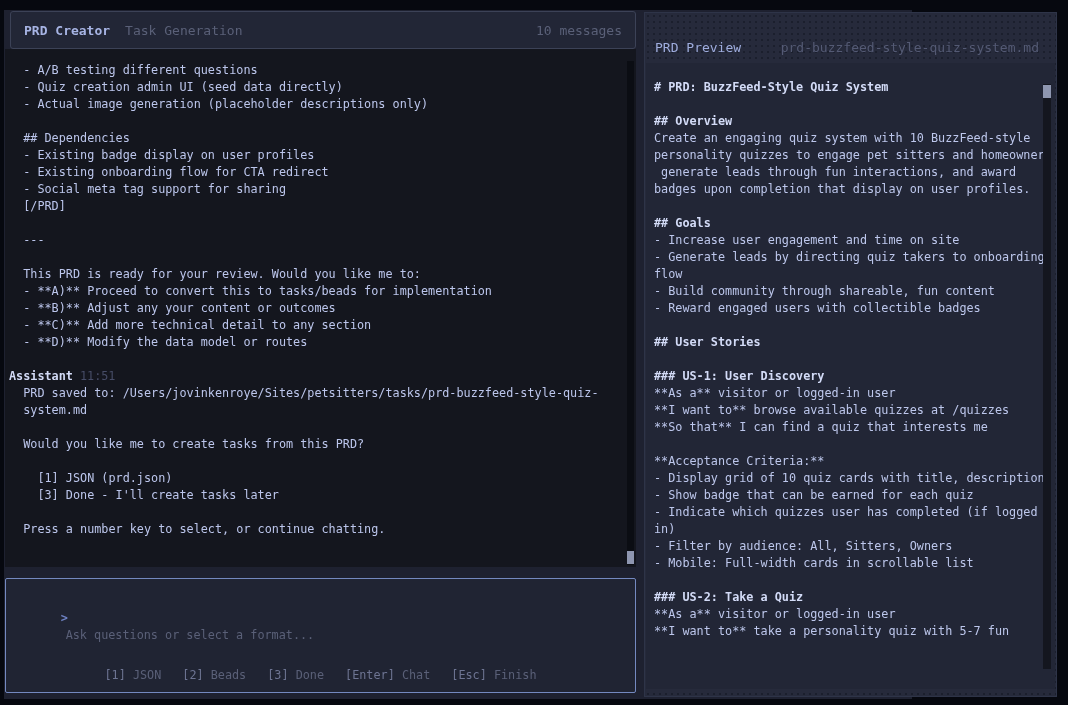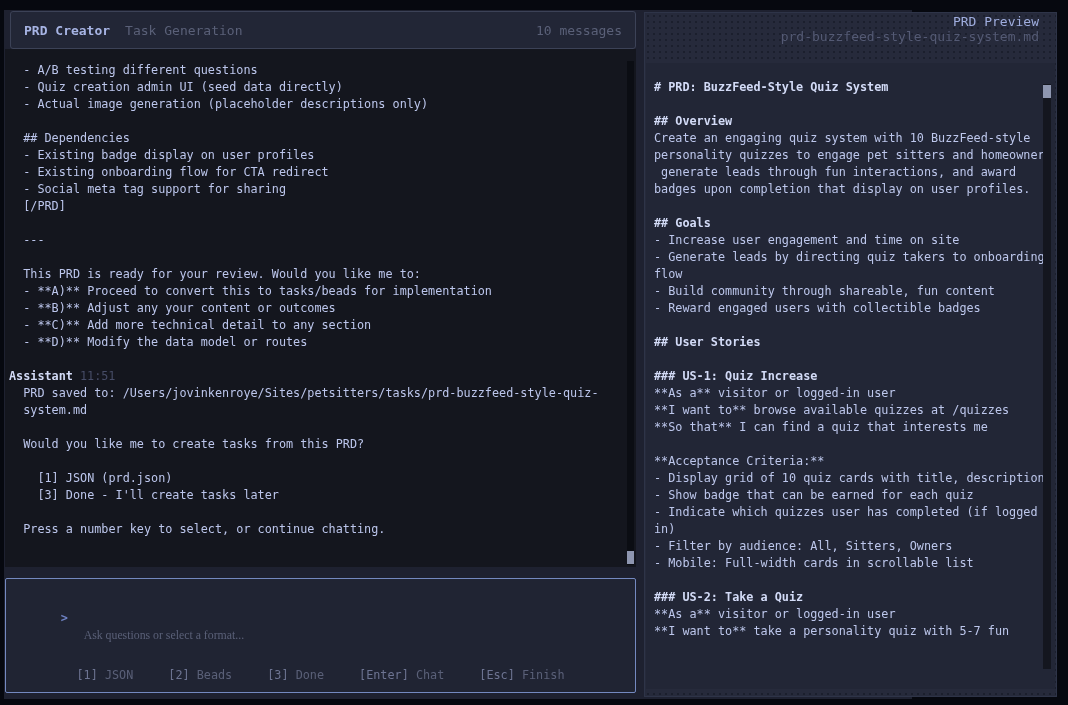--- a/index.html
+++ b/index.html
@@ -21,34 +21,34 @@
   .mname{font-weight:bold;color:#d2daf6;}
   .mtime{color:var(--timestamp,#464c66);margin-left:7px;}
   .vscroll{position:absolute;background:#0b0d13;}
   .chat-scroll{right:2px;top:12px;bottom:2px;width:7px;}
   .chat-scroll .thumb{position:absolute;bottom:1px;left:0;width:7px;height:13px;background:var(--scroll-thumb,#8e96b0);}
 
   .input-box{position:absolute;left:1px;top:568px;width:631px;height:115px;box-sizing:border-box;
     background:#202433;border:1px solid var(--accent-border,#7489c0);border-radius:2px;}
   .prompt-row{padding:14px 12px 0 12px;font-size:11.8px;line-height:17px;white-space:pre;}
   .caret{color:#6e82c4;font-weight:bold;}
-  .placeholder{color:var(--dim-text,#5a6078);margin-left:23px;font-family:Liberation Serif, serif;}
-  .hints{position:absolute;left:0;right:0;bottom:8px;display:flex;justify-content:center;gap:35px;
+  .placeholder{color:var(--dim-text,#5a6078);margin-left:5px;}
+  .hints{position:absolute;left:0;right:0;bottom:8px;display:flex;justify-content:center;gap:21px;
     font-size:11.8px;line-height:17px;color:var(--dim-text,#5a6078);white-space:pre;}
   .hint .key{color:#6d7492;}
   .hint .lbl{color:var(--dim-text,#5a6078);}
 
   
   .preview-panel{position:absolute;left:640px;top:2px;width:413px;height:685px;box-sizing:border-box;
     border:1px solid #2e3448;
     background-color:#262a3b;
     background-image:radial-gradient(#1b1f2d 1px,transparent 1.2px);
     background-size:6px 6px;}
   .preview-header{position:absolute;left:1px;right:1px;top:1px;height:49px;
-    display:flex;align-items:flex-end;padding:0 16px 8px 9px;box-sizing:border-box;font-size:13px;flex-direction:column;}
+    display:flex;align-items:flex-end;padding:0 16px 8px 9px;box-sizing:border-box;font-size:13px;}
   .ptitle{color:#9fadde;}
   .fname{color:#545a74;margin-left:auto;text-align:right;}
   .preview-content{position:absolute;left:1px;right:1px;top:50px;bottom:7px;background:#222636;overflow:hidden;}
   #preview-lines{padding:16px 0 0 8px;}
   .pline{min-height:17px;line-height:17px;font-size:11.8px;color:var(--preview-text,#bdc7ec);white-space:pre;}
   .pline.md-h{font-weight:bold;color:#d3dbf7;}
   .preview-scroll{right:5px;top:71px;height:585px;width:8px;background:#14161f;}
   .preview-scroll .thumb{position:absolute;top:1px;left:0;width:8px;height:13px;background:var(--scroll-thumb,#8e96b0);}
 </style>
 </head>
@@ -123,21 +123,21 @@
           <div class="pline"></div>
           <div class="pline md-h">## Goals</div>
           <div class="pline">- Increase user engagement and time on site</div>
           <div class="pline">- Generate leads by directing quiz takers to onboarding</div>
           <div class="pline">flow</div>
           <div class="pline">- Build community through shareable, fun content</div>
           <div class="pline">- Reward engaged users with collectible badges</div>
           <div class="pline"></div>
           <div class="pline md-h">## User Stories</div>
           <div class="pline"></div>
-          <div class="pline md-h">### US-1: Quiz Increase</div>
+          <div class="pline md-h">### US-1: User Discovery</div>
           <div class="pline">**As a** visitor or logged-in user</div>
           <div class="pline">**I want to** browse available quizzes at /quizzes</div>
           <div class="pline">**So that** I can find a quiz that interests me</div>
           <div class="pline"></div>
           <div class="pline">**Acceptance Criteria:**</div>
           <div class="pline">- Display grid of 10 quiz cards with title, description,</div>
           <div class="pline">- Show badge that can be earned for each quiz</div>
           <div class="pline">- Indicate which quizzes user has completed (if logged</div>
           <div class="pline">in)</div>
           <div class="pline">- Filter by audience: All, Sitters, Owners</div>

